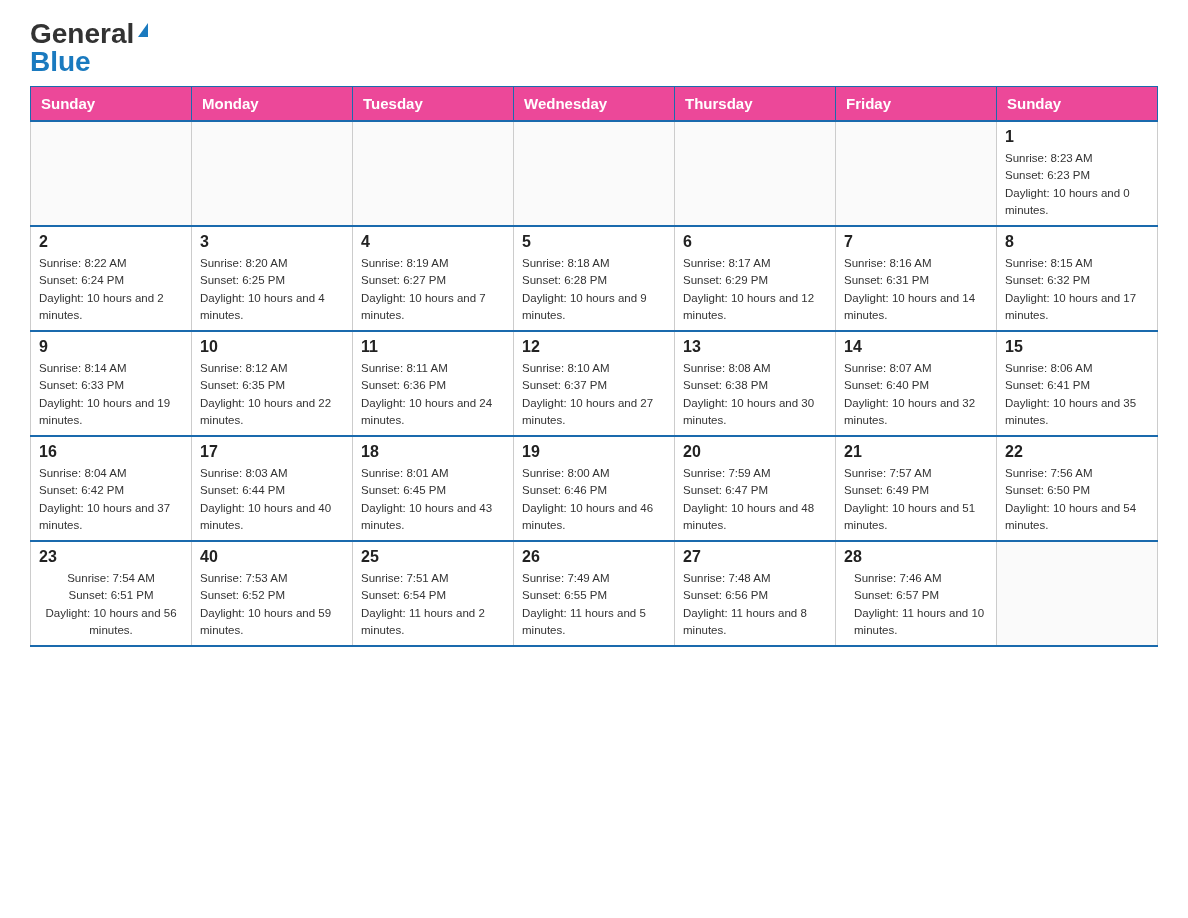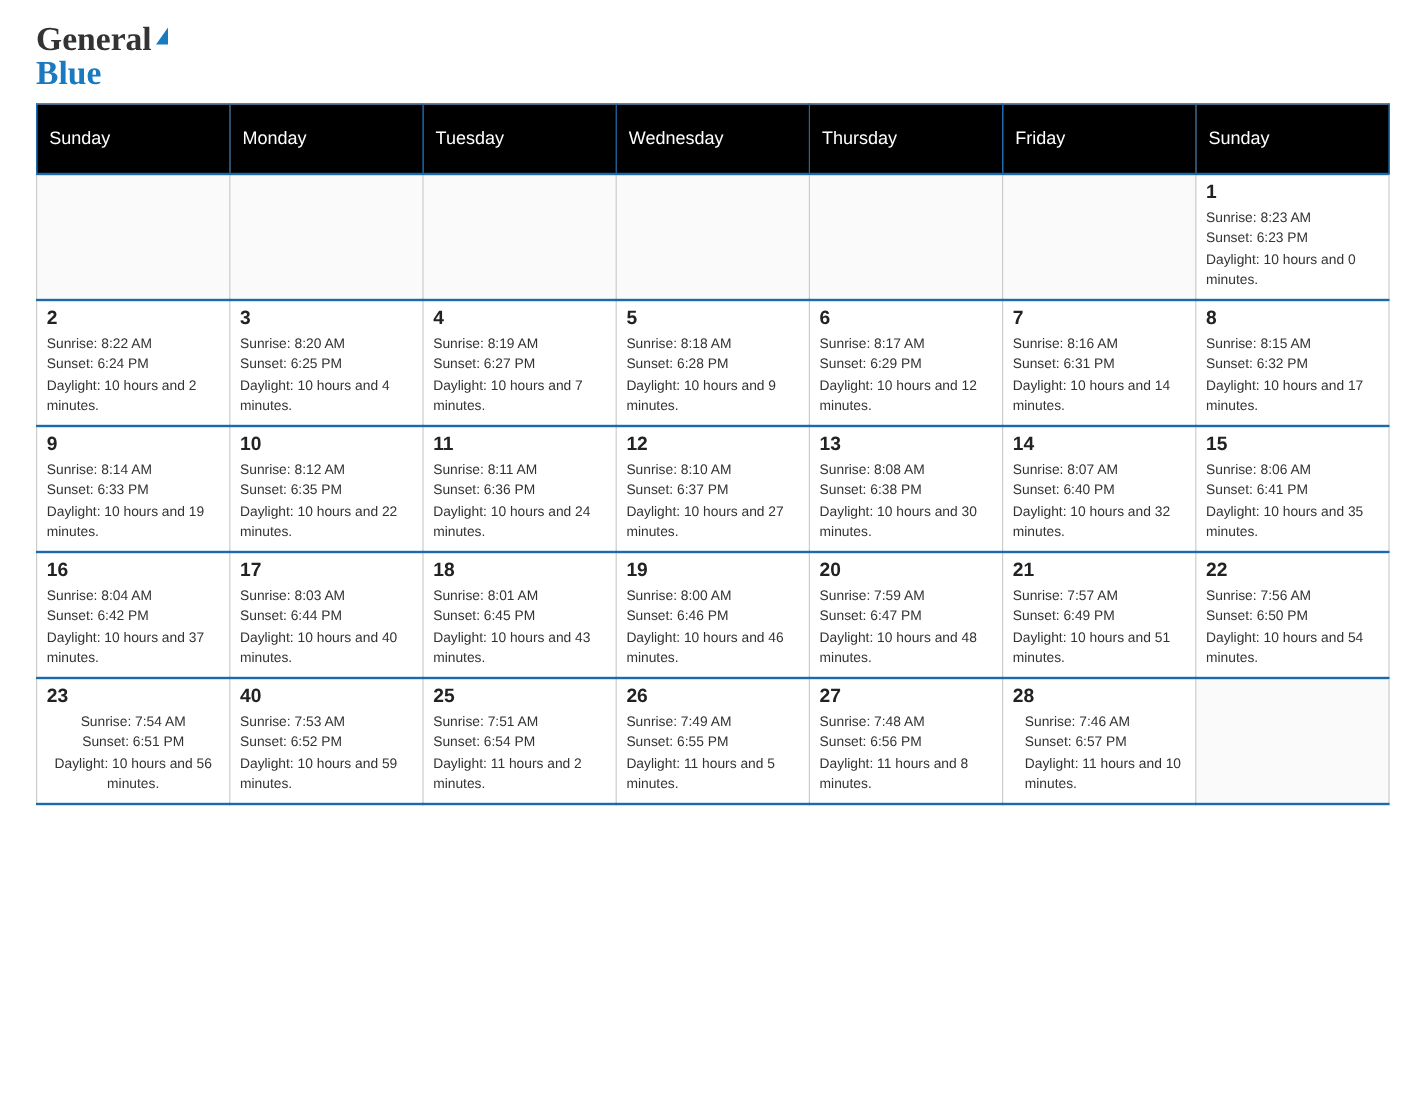--- a/index.html
+++ b/index.html
@@ -13,21 +13,20 @@
     .header-area {
       display: flex;
       justify-content: space-between;
       align-items: flex-start;
       margin-bottom: 10px;
     }
     .logo {
       display: flex;
       flex-direction: column;
       align-items: flex-start;
-      font-family: Liberation Serif, serif;
     }
     .logo-general {
       font-size: 28px;
       font-weight: bold;
       color: #333;
       line-height: 1;
     }
     .logo-blue {
       font-size: 28px;
       font-weight: bold;
@@ -62,25 +61,25 @@
       font-size: 22px;
       color: #444;
       margin-top: 4px;
     }
     .calendar {
       width: 100%;
       border-collapse: collapse;
       margin-top: 10px;
     }
     .calendar th {
-      background-color: #000000;
+      background-color: #ec4899;
       color: #fff;
       font-size: 15px;
-      font-weight: normal;
-      padding: 20px 10px;
+      font-weight: bold;
+      padding: 8px 10px;
       text-align: left;
       border: 1px solid #1a6aad;
     }
     .calendar td {
       width: calc(100%/7);
       vertical-align: top;
       padding: 6px 8px;
       border: 1px solid #ccc;
       font-size: 12px;
       color: #333;

